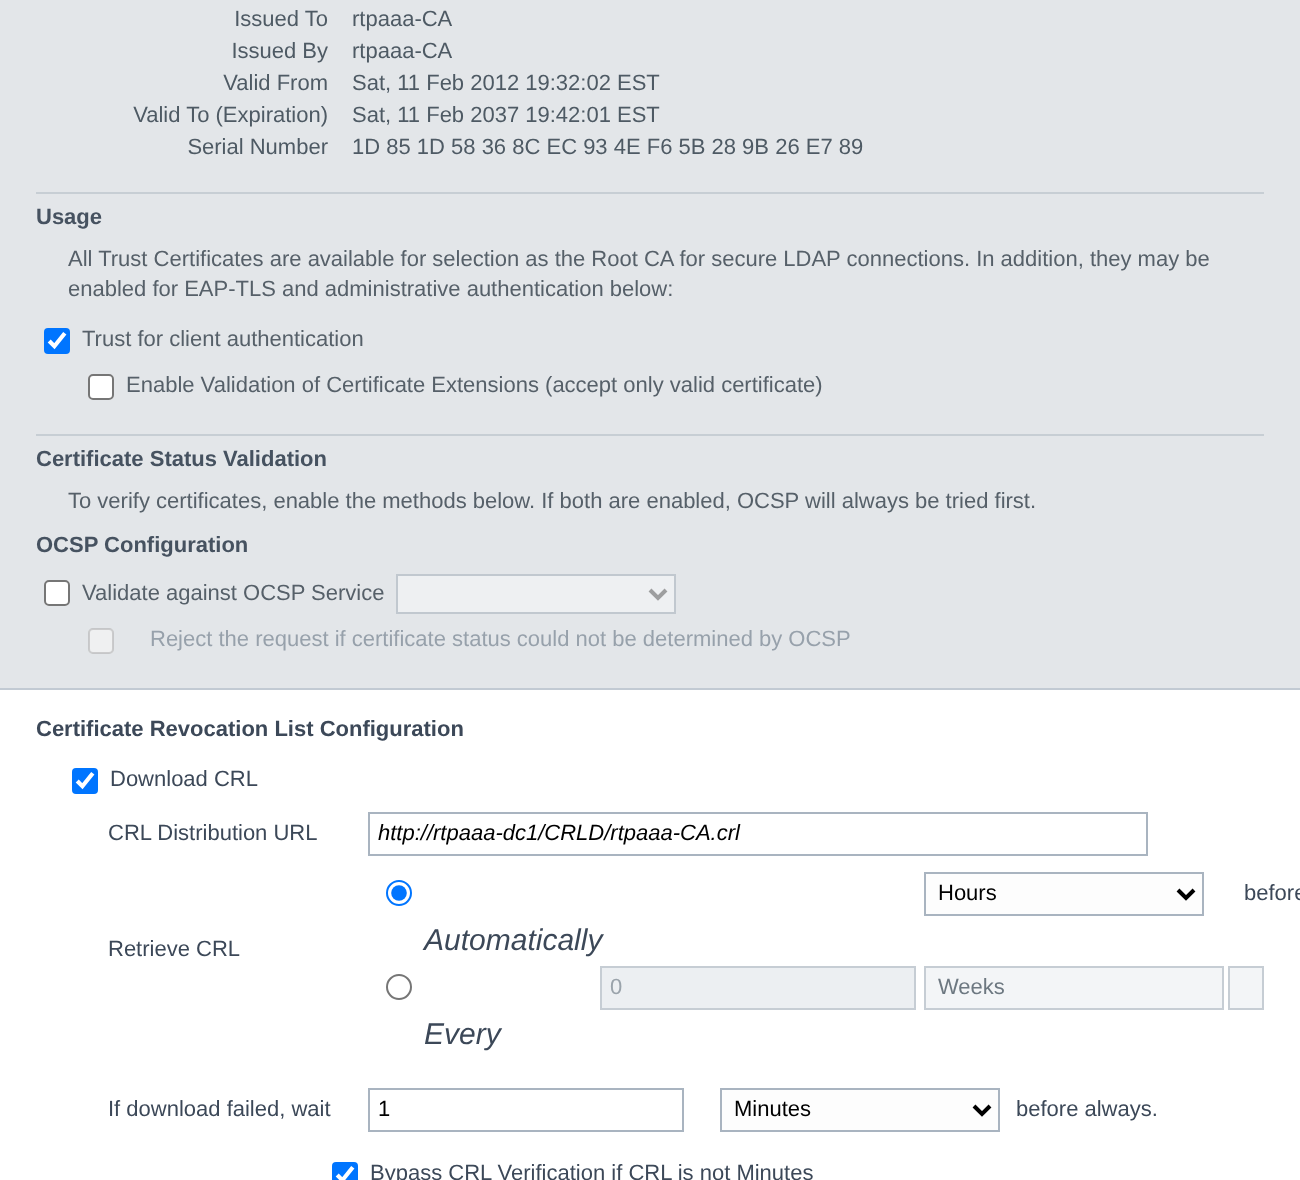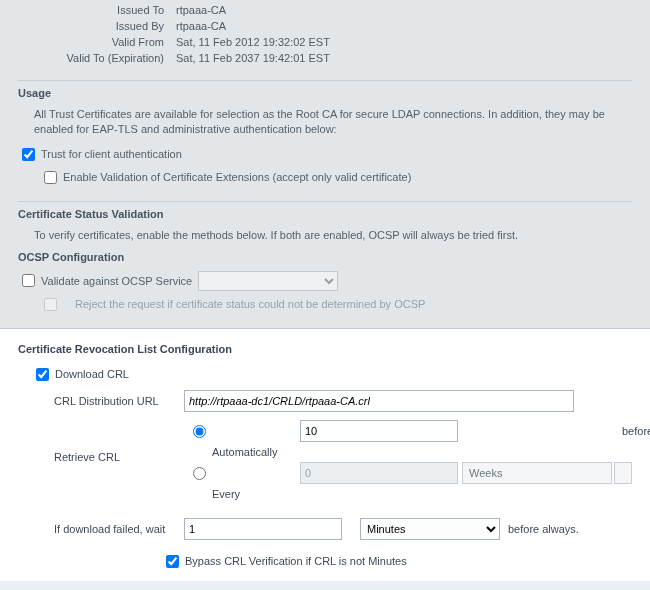--- a/index.html
+++ b/index.html
@@ -107,21 +107,21 @@
     row-gap: 4px;
     column-gap: 2px;
     margin-top: 8px;
   }
   .retrieve-grid .grid-label {
     color:#3c4858;
     grid-column:1; grid-row:1 / span 3;
     align-self: center;
     padding-top:10px;
   }
-  .small-lbl { color:#3c4858; font-size:11px; }
+  .small-lbl { color:#3c4858; font-size:15px;font-style:italic; }
   .unit-select {
     border: 1px solid #a9b4c0;
     height: 22px;
     font-size: 11px;
     padding: 1px 2px;
     background: #fdfdfd;
     min-width: 140px;
     box-sizing: border-box;
   }
   .unit-box {
@@ -159,20 +159,24 @@
         <td class="label">Issued By</td>
         <td>rtpaaa-CA</td>
       </tr>
       <tr>
         <td class="label">Valid From</td>
         <td>Sat, 11 Feb 2012 19:32:02 EST</td>
       </tr>
       <tr>
         <td class="label">Valid To (Expiration)</td>
         <td>Sat, 11 Feb 2037 19:42:01 EST</td>
+      </tr>
+      <tr>
+        <td class="label">Serial Number</td>
+        <td>1D 85 1D 58 36 8C EC 93 4E F6 5B 28 9B 26 E7 89</td>
       </tr>
     </tbody>
       </table>
 
     <hr class="section-hr">
     <div class="section-title">Usage</div>
     <div class="body-text">All Trust Certificates are available for selection as the Root CA for secure LDAP connections. In addition, they may be enabled for EAP-TLS and administrative authentication below:</div>
     <div class="chk-row">
       <input type="checkbox" checked="" style="">
       <span>Trust for client authentication</span>
@@ -212,22 +216,24 @@
       </div>
 
       <div class="retrieve-grid" style="margin-left:22px;">
         <div class="grid-label">Retrieve CRL</div>
 
         <div style="grid-column:2; grid-row:1; text-align:center;">
           <input type="radio" name="retr" checked="" style="">
         </div>
         <div style="grid-column:3; grid-row:2;" class="small-lbl">Automatically</div>
         <div style="grid-column:2; grid-row:2;"></div>
-        <div style="grid-column:4; grid-row:1;">
-          <input class="txt med" type="text" value="10" style="">
+        <div style="grid-column:5; grid-row:1;">
+          <select class="unit-select">
+            <option>Hours</option>
+          </select>
         </div>
         <div style="grid-column:6; grid-row:1;" class="after-text">before expiration.</div>
 
         <div style="grid-column:2; grid-row:3; text-align:center;">
           <input type="radio" name="retr" style="">
         </div>
         <div style="grid-column:3; grid-row:4;" class="small-lbl">Every</div>
         <div style="grid-column:4; grid-row:3;">
           <input class="txt med dis" type="text" disabled="" value="0" style="">
         </div>

